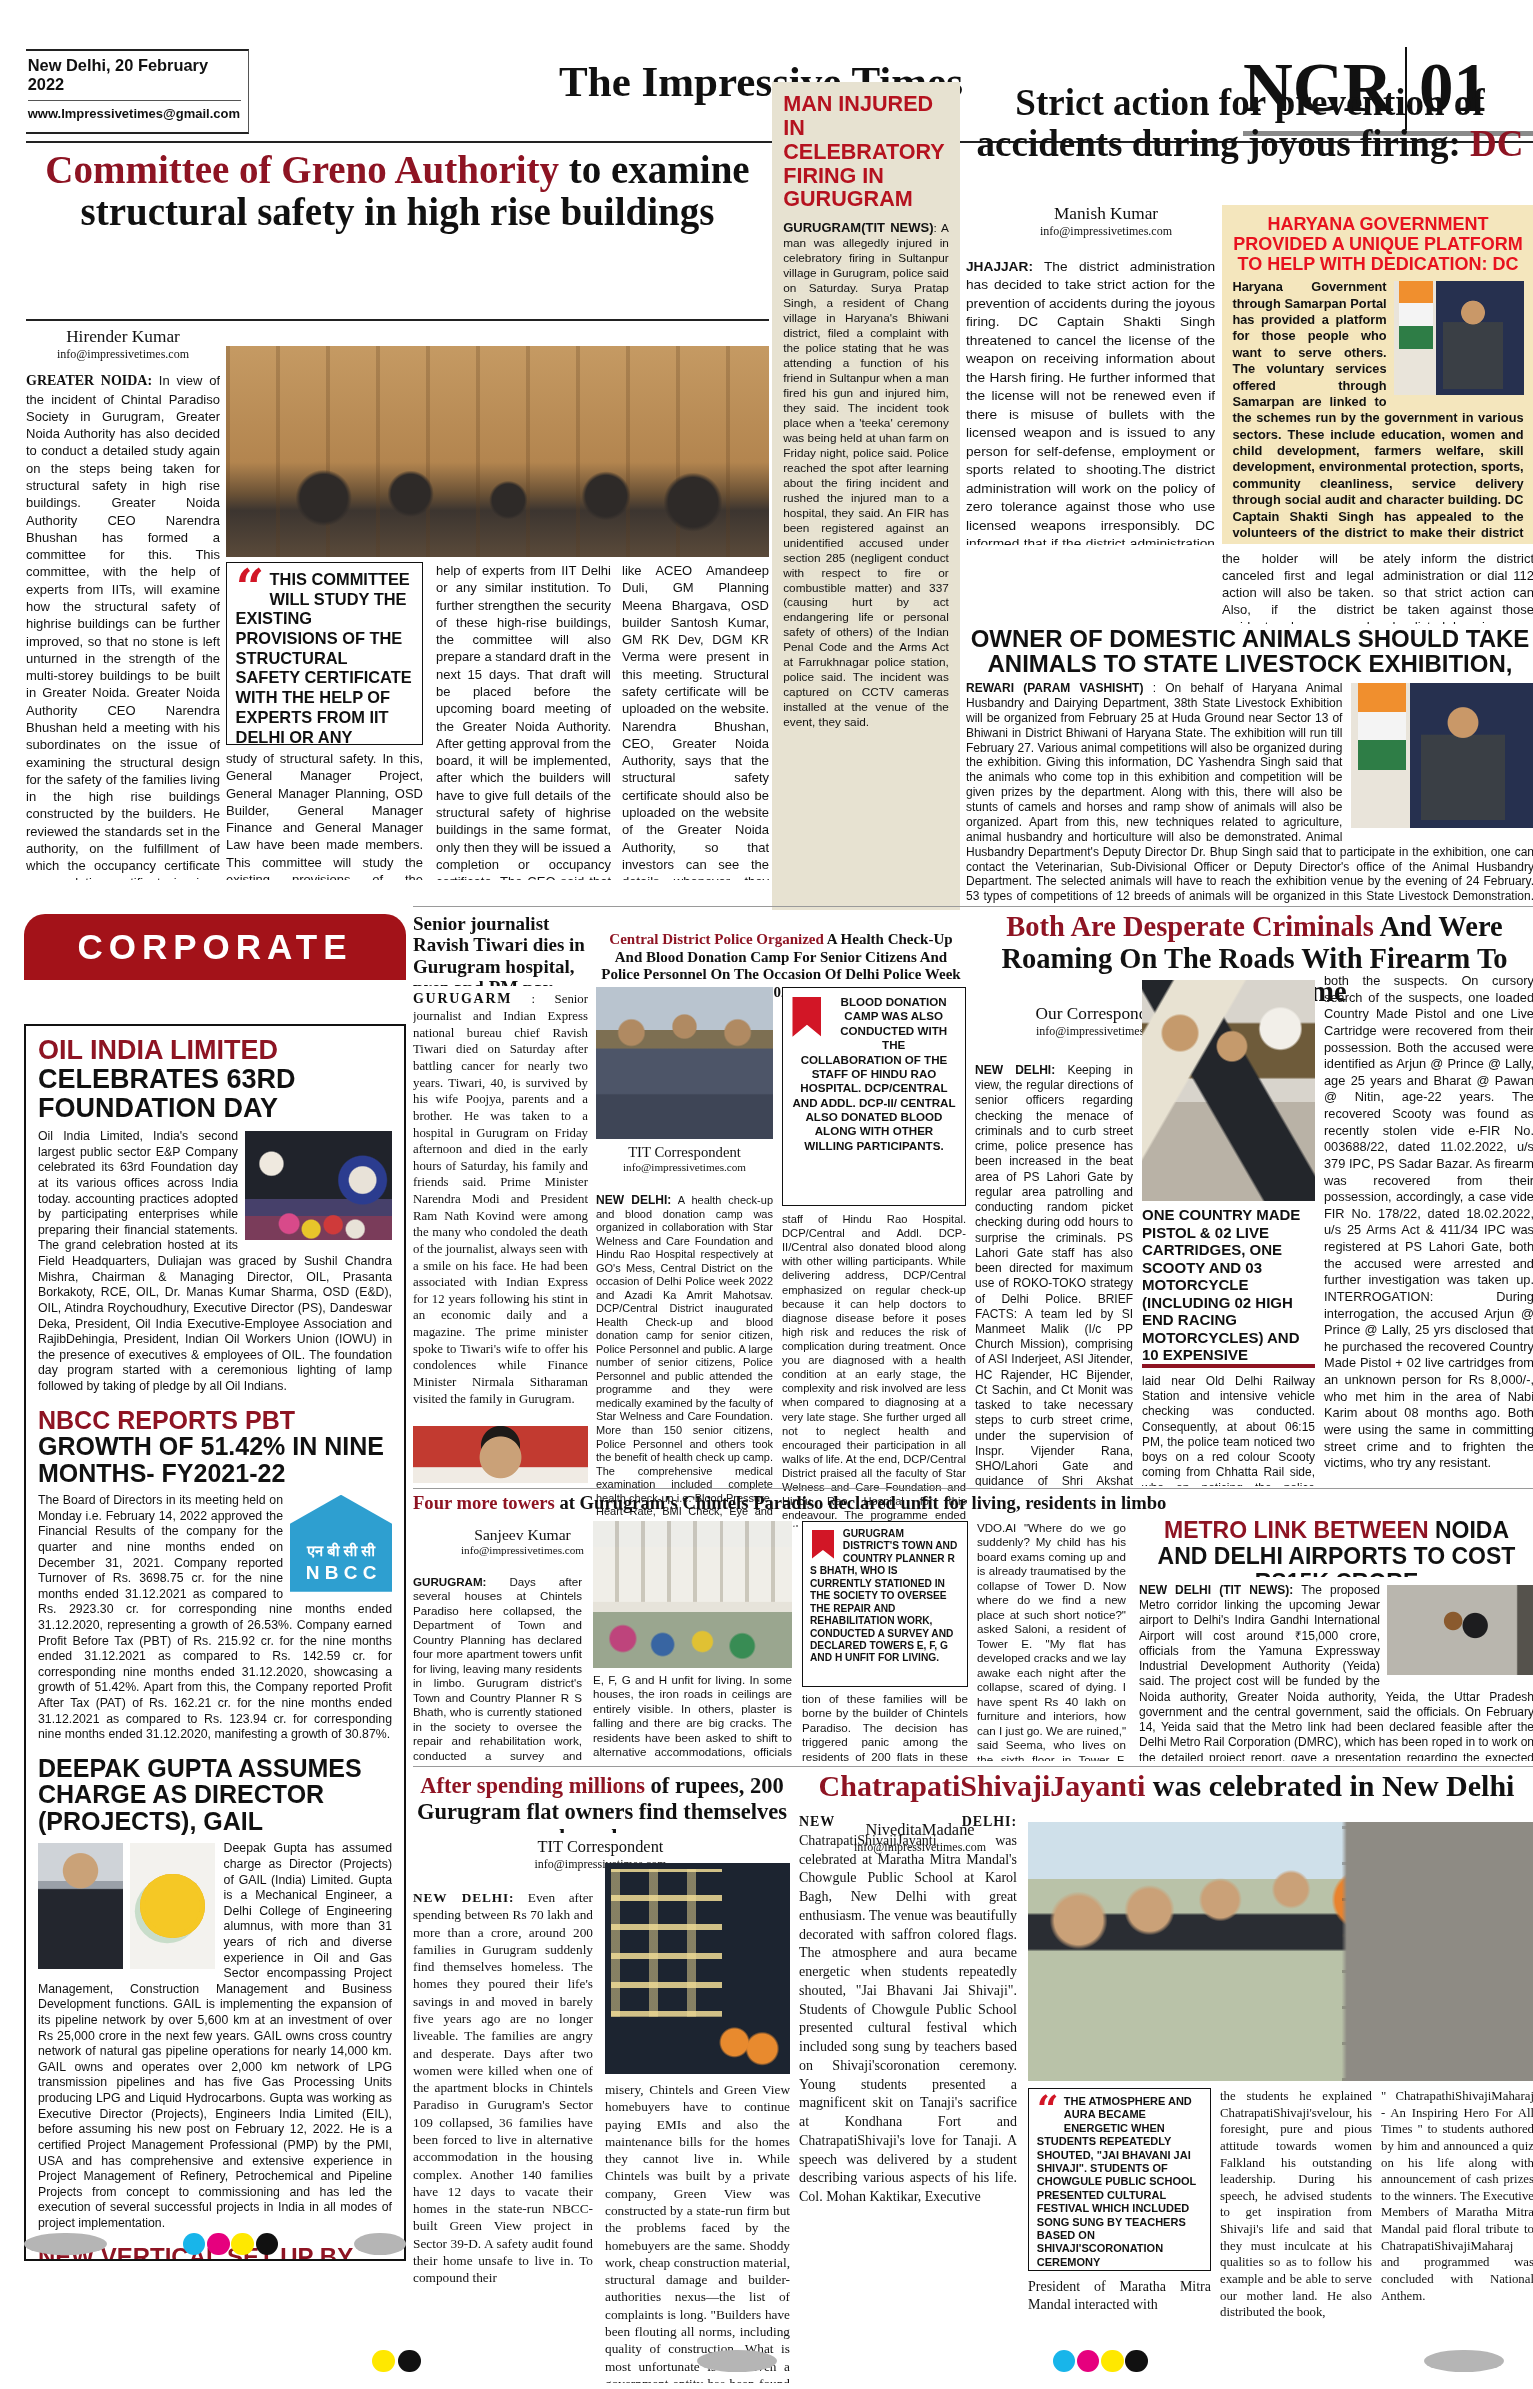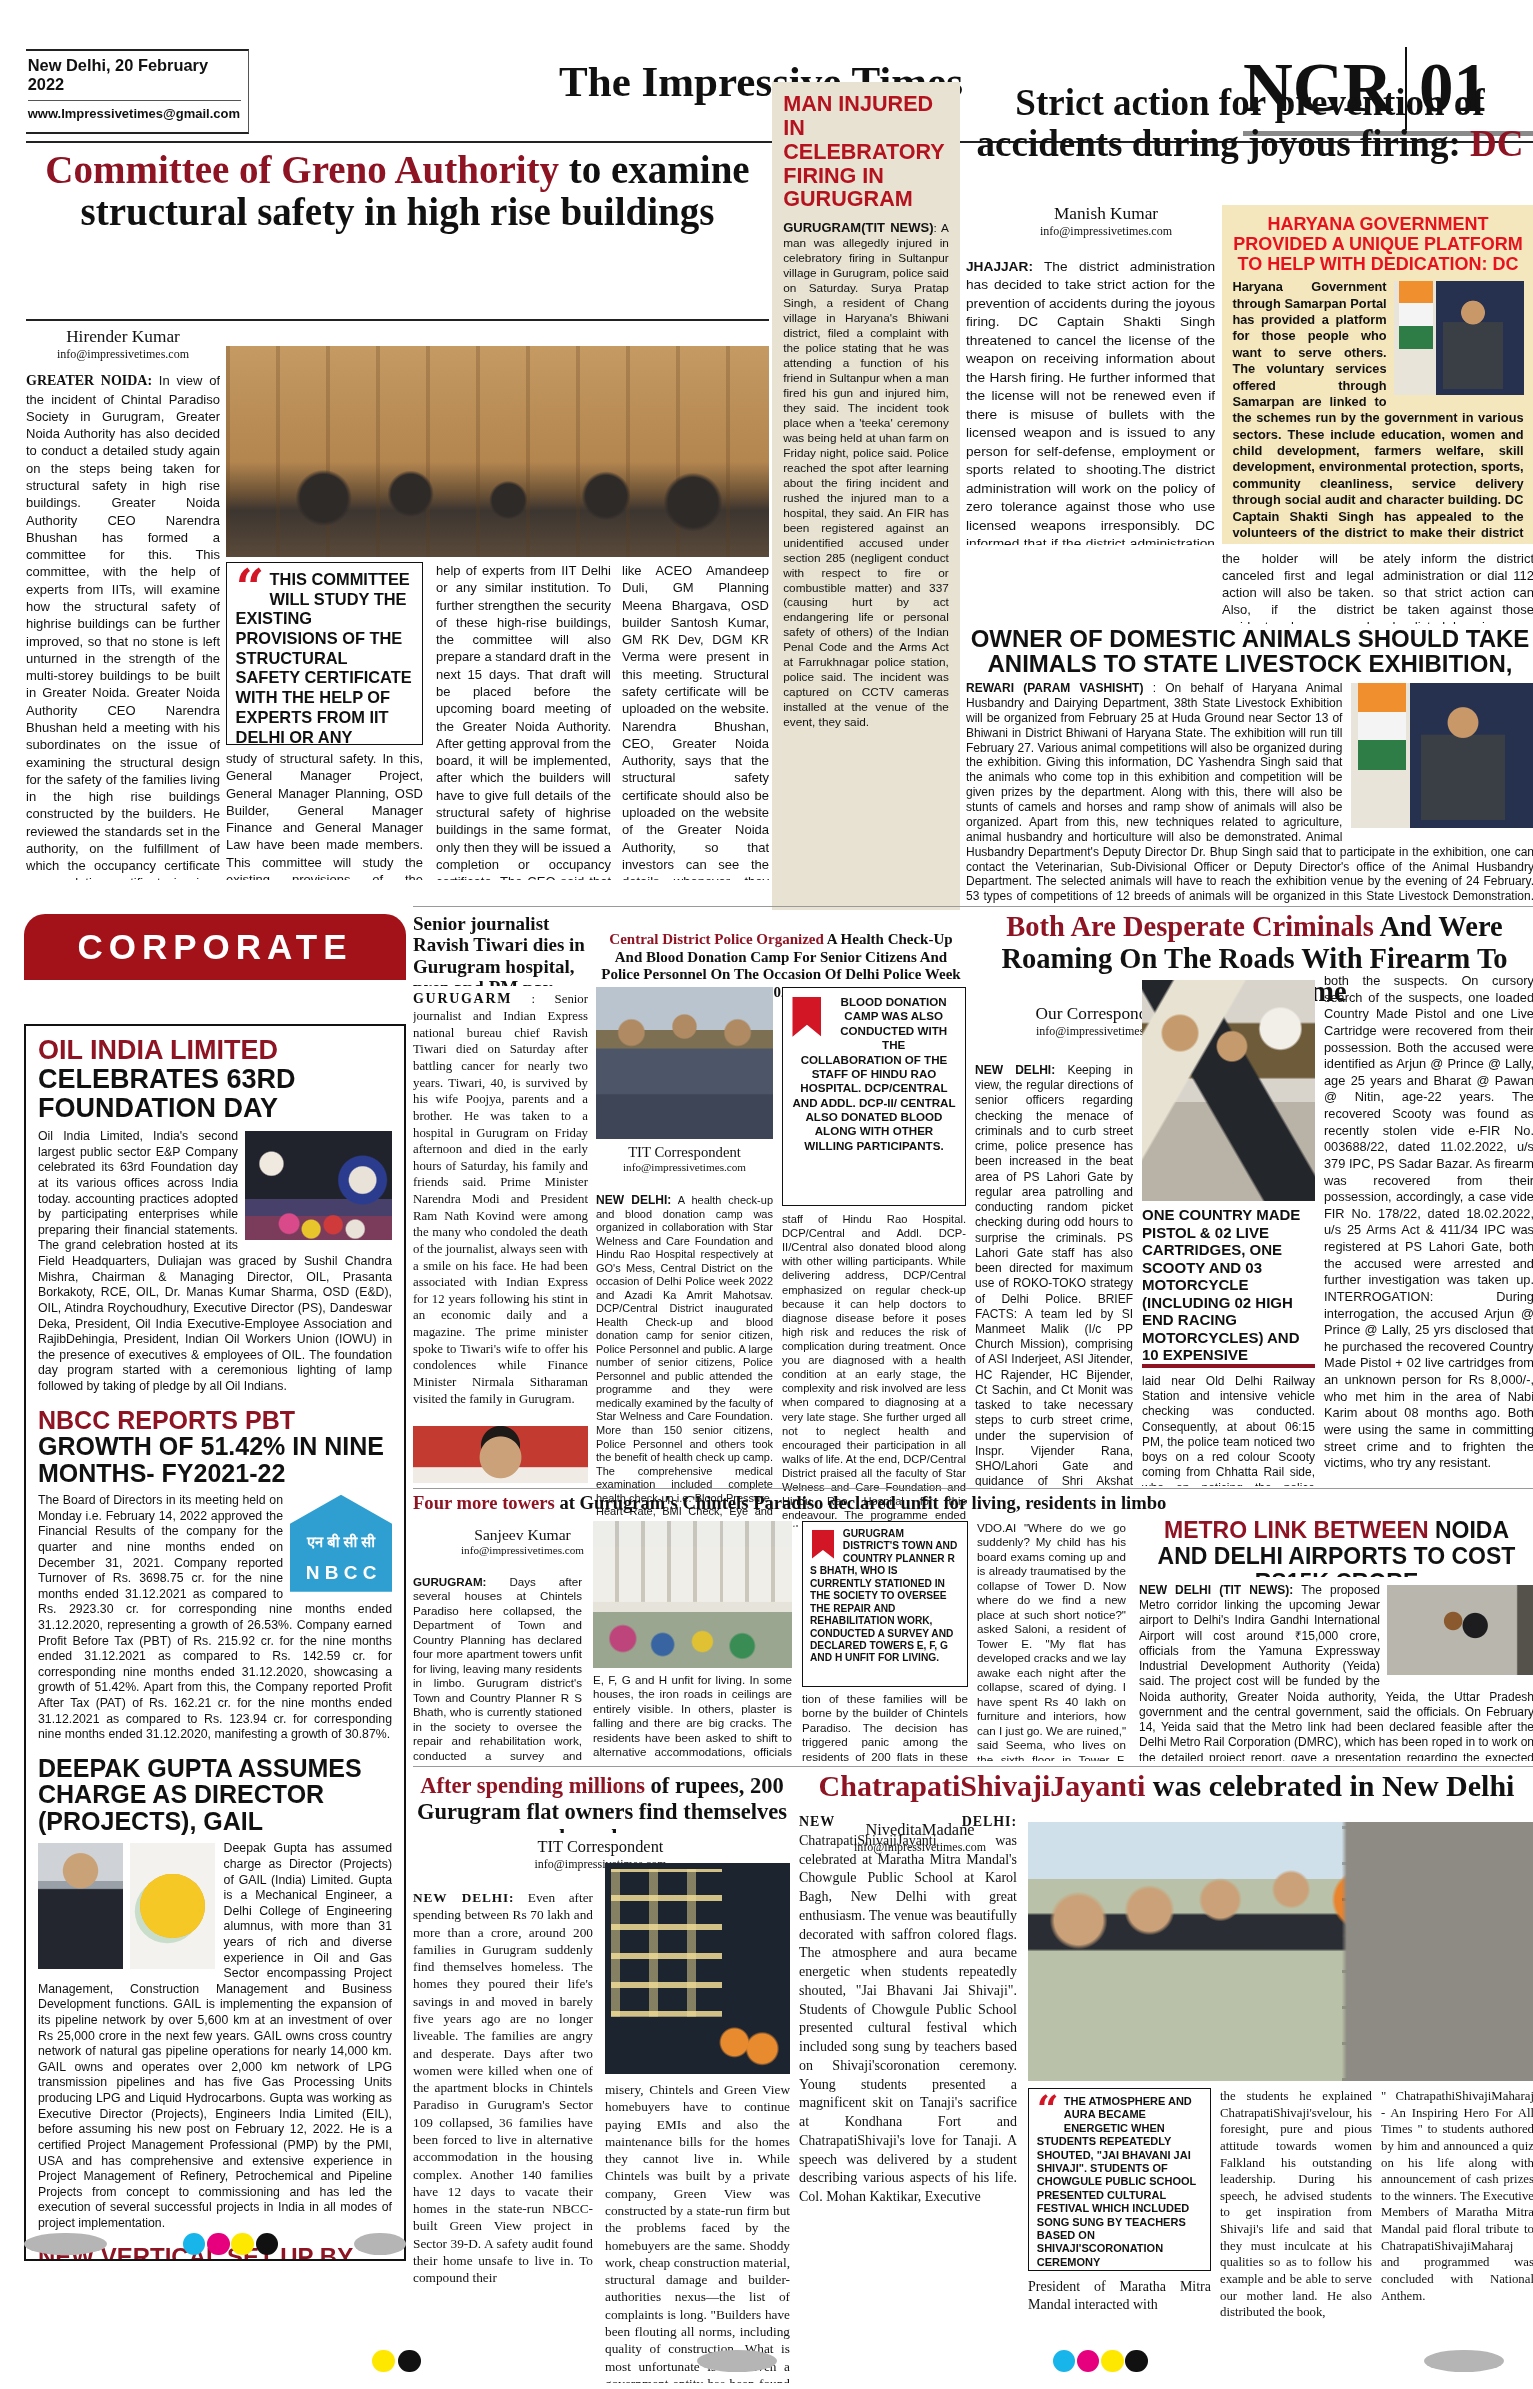--- a/index.html
+++ b/index.html
@@ -170,21 +170,21 @@
       <span class="maroon">OIL INDIA LIMITED</span><span> CELEBRATES 63RD FOUNDATION DAY</span>
     </div>
     <div class="just" style="font-size:12.3px;line-height:1.27;">
       <div class="photo ph-stage" style="position:relative;float:right;width:147px;height:109px;margin:1.7px 0 5.2px 7px;"></div>
       <span>Oil India Limited, India's second largest public sector E&amp;P Company celebrated its 63rd Foundation day at its various offices across India today. accounting practices adopted by participating enterprises while preparing their financial statements. The grand celebration hosted at its Field Headquarters, Duliajan was graced by Sushil Chandra Mishra, Chairman &amp; Managing Director, OIL, Prasanta Borkakoty, RCE, OIL, Dr. Manas Kumar Sharma, OSD (E&amp;D), OIL, Atindra Roychoudhury, Executive Director (PS), Dandeswar Deka, President, Oil India Executive-Employee Association and RajibDehingia, President, Indian Oil Workers Union (IOWU) in the presence of executives &amp; employees of OIL. The foundation day program started with a ceremonious lighting of lamp followed by taking of pledge by all Oil Indians.</span>
     </div>
     <div style="font-weight:bold;font-size:25px;line-height:1.06;margin:12px 0 7px 0;">
       <span class="maroon">NBCC REPORTS PBT</span><span> GROWTH OF 51.42% IN NINE MONTHS- FY2021-22</span>
     </div>
     <div class="just" style="font-size:12.3px;line-height:1.27;">
-      <div class="nbcclogo" style="position:relative;float:right;width:102px;height:97px;margin:1.7px 0 5.2px 7px;gap:9px;">
+      <div class="nbcclogo" style="position:relative;float:right;width:102px;height:97px;margin:1.7px 0 5.2px 7px;">
         <span style="font-size:14.7px;">एन बी सी सी</span>
         <span style="font-size:19px;">N B C C</span>
       </div>
       <span>The Board of Directors in its meeting held on Monday i.e. February 14, 2022 approved the Financial Results of the company for the quarter and nine months ended on December 31, 2021. Company reported Turnover of Rs. 3698.75 cr. for the nine months ended 31.12.2021 as compared to Rs. 2923.30 cr. for corresponding nine months ended 31.12.2020, representing a growth of 26.53%. Company earned Profit Before Tax (PBT) of Rs. 215.92 cr. for the nine months ended 31.12.2021 as compared to Rs. 142.59 cr. for corresponding nine months ended 31.12.2020, showcasing a growth of 51.42%. Apart from this, the Company reported Profit After Tax (PAT) of Rs. 162.21 cr. for the nine months ended 31.12.2021 as compared to Rs. 123.94 cr. for corresponding nine months ended 31.12.2020, manifesting a growth of 30.87%.</span>
     </div>
     <div style="font-weight:bold;font-size:25px;line-height:1.06;margin:12px 0 7px 0;">DEEPAK GUPTA ASSUMES CHARGE AS DIRECTOR (PROJECTS), GAIL</div>
     <div class="just" style="font-size:12.3px;line-height:1.27;">
       <div class="photo ph-suitman" style="position:relative;float:left;width:85px;height:126px;margin:1.7px 7px 3.5px 0;"></div>
       <div class="gaillogo" style="position:relative;float:left;width:85px;height:126px;margin:1.7px 8.6px 3.5px 0;"></div>
       <span>Deepak Gupta has assumed charge as Director (Projects) of GAIL (India) Limited. Gupta is a Mechanical Engineer, a Delhi College of Engineering alumnus, with more than 31 years of rich and diverse experience in Oil and Gas Sector encompassing Project Management, Construction Management and Business Development functions. GAIL is implementing the expansion of its pipeline network by over 5,600 km at an investment of over Rs 25,000 crore in the next few years. GAIL owns cross country network of natural gas pipeline operations for nearly 14,000 km. GAIL owns and operates over 2,000 km network of LPG transmission pipelines and has five Gas Processing Units producing LPG and Liquid Hydrocarbons. Gupta was working as Executive Director (Projects), Engineers India Limited (EIL), before assuming his new post on February 12, 2022. He is a certified Project Management Professional (PMP) by the PMI, USA and has comprehensive and extensive experience in Project Management of Refinery, Petrochemical and Pipeline Projects from concept to commissioning and has led the execution of several successful projects in India in all modes of project implementation.</span>

